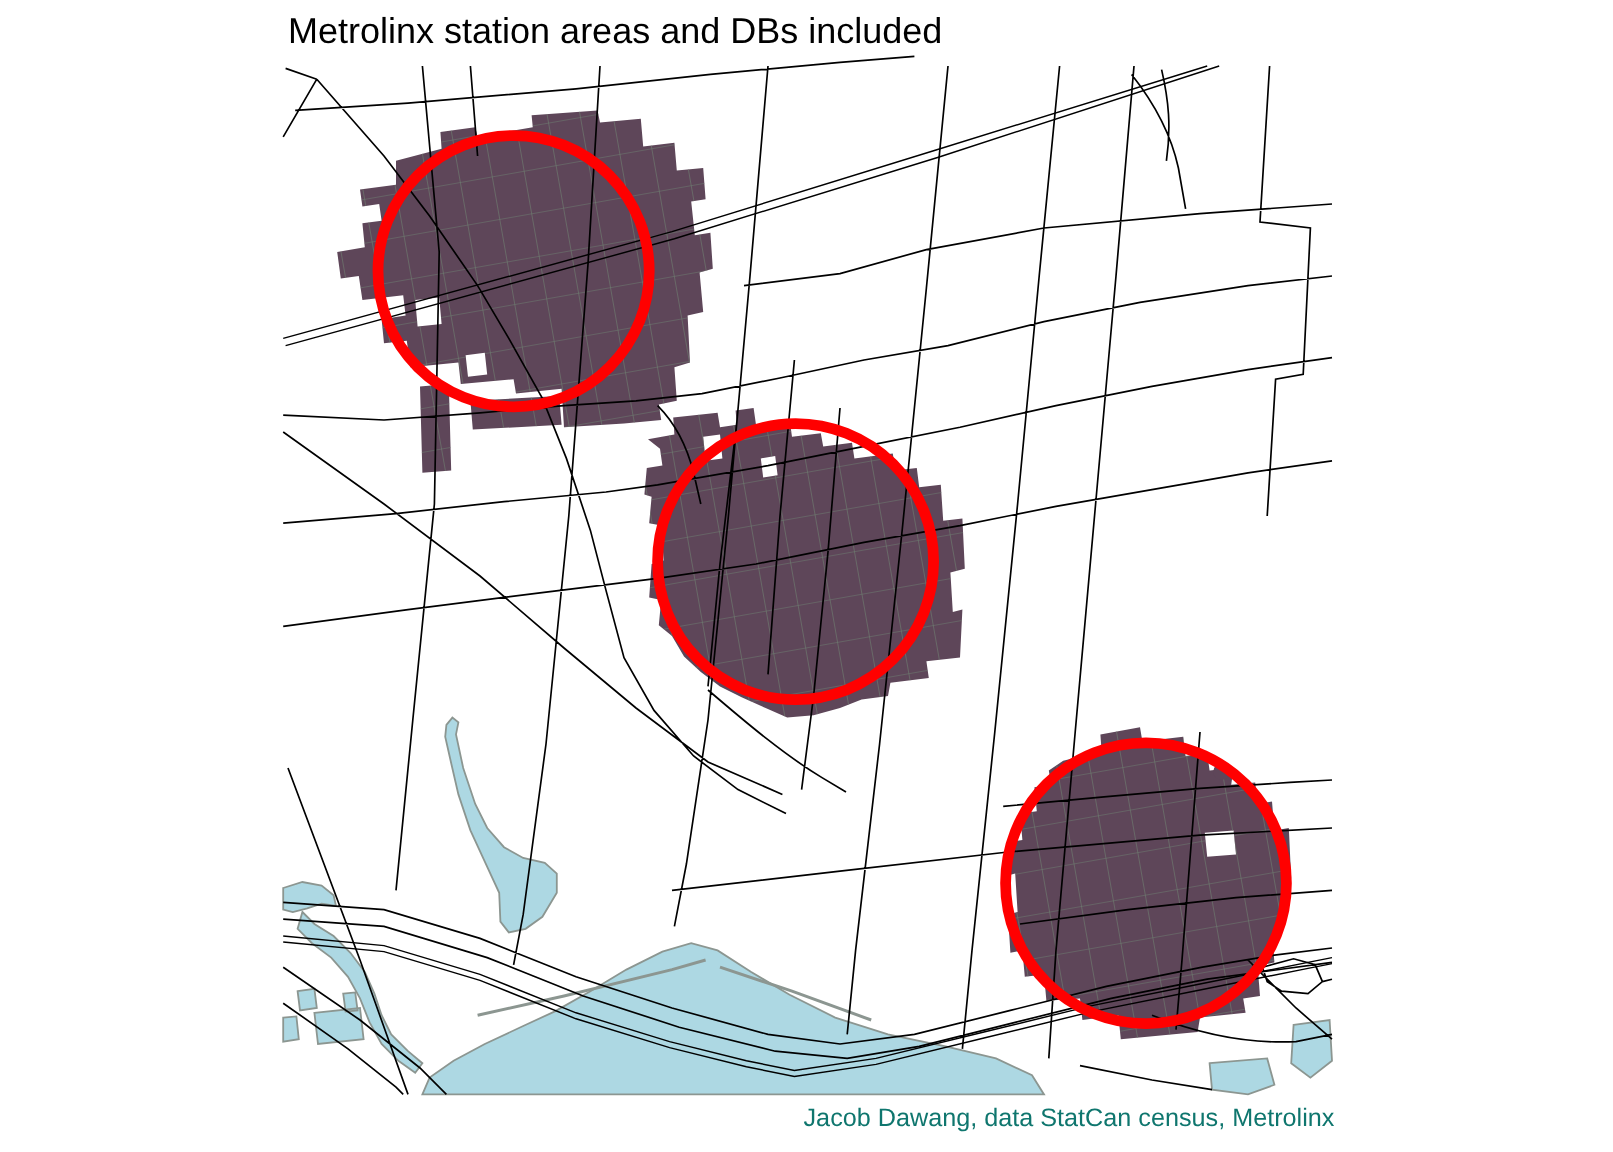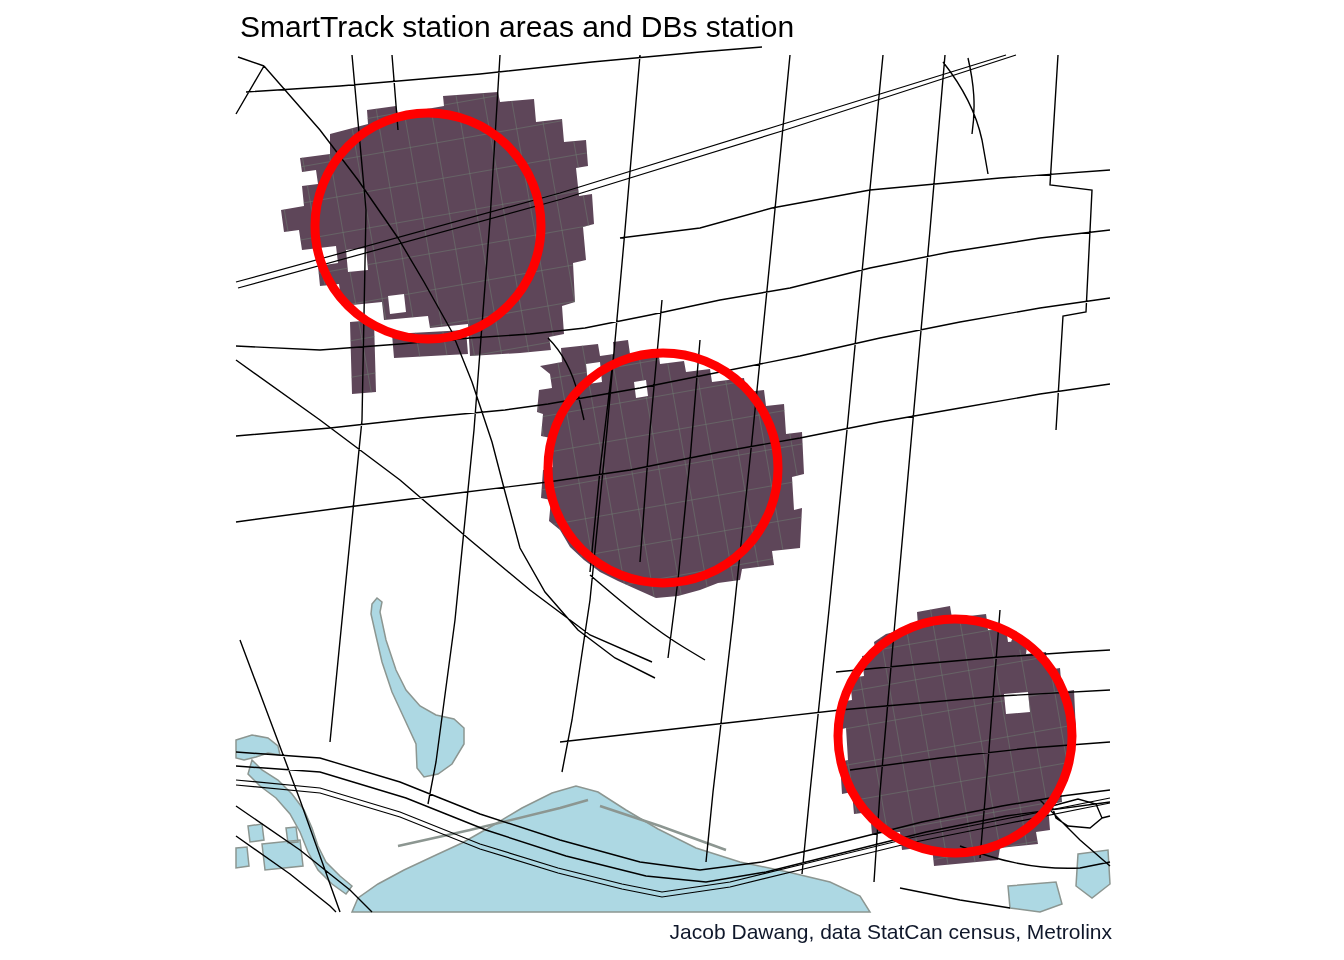--- a/index.html
+++ b/index.html
@@ -8,35 +8,35 @@
     background:#ffffff;
     font-family:"Liberation Sans", sans-serif;
   }
   .figure-title{
     position:absolute;left:240px;top:10px;
     font-size:30px;line-height:34px;color:#000;font-weight:400;
     white-space:nowrap;
   }
   .figure-caption{
     position:absolute;right:232px;top:920px;
-    font-size:21px;color:#0f172a;font-weight:400;white-space:nowrap;
+    font-size:21px;color:#0f766e;font-weight:400;white-space:nowrap;
   }
   svg.map{position:absolute;left:0;top:0;}
   .road{fill:none;stroke-width:1.4px;}
   .rail{fill:none;stroke-width:1.2px;}
   .water{stroke:#8c9691;stroke-width:1.5px;}
   .breakwater{fill:none;stroke:#8c9691;stroke-width:2.5px;}
   .blob{stroke:none;fill-rule:evenodd;}
   .blob-grid{fill-rule:evenodd;stroke:none;}
   .ring{fill:none;stroke-width:9px;}
 </style>
 </head>
 <body>
 
-<div class="figure-title">SmartTrack station areas and DBs station</div>
+<div class="figure-title">Metrolinx station areas and DBs included</div>
 
 <svg class="map" width="1344" height="960" viewBox="0 0 1344 960">
 
   <defs>
     <pattern id="dbgrid" width="27" height="36" patternUnits="userSpaceOnUse" patternTransform="rotate(-10)">
       <path d="M0,0 H27 M0,0 V36" fill="none" stroke-width="1" stroke="#6e8071"></path>
     </pattern>
   </defs>
 
   <g>

